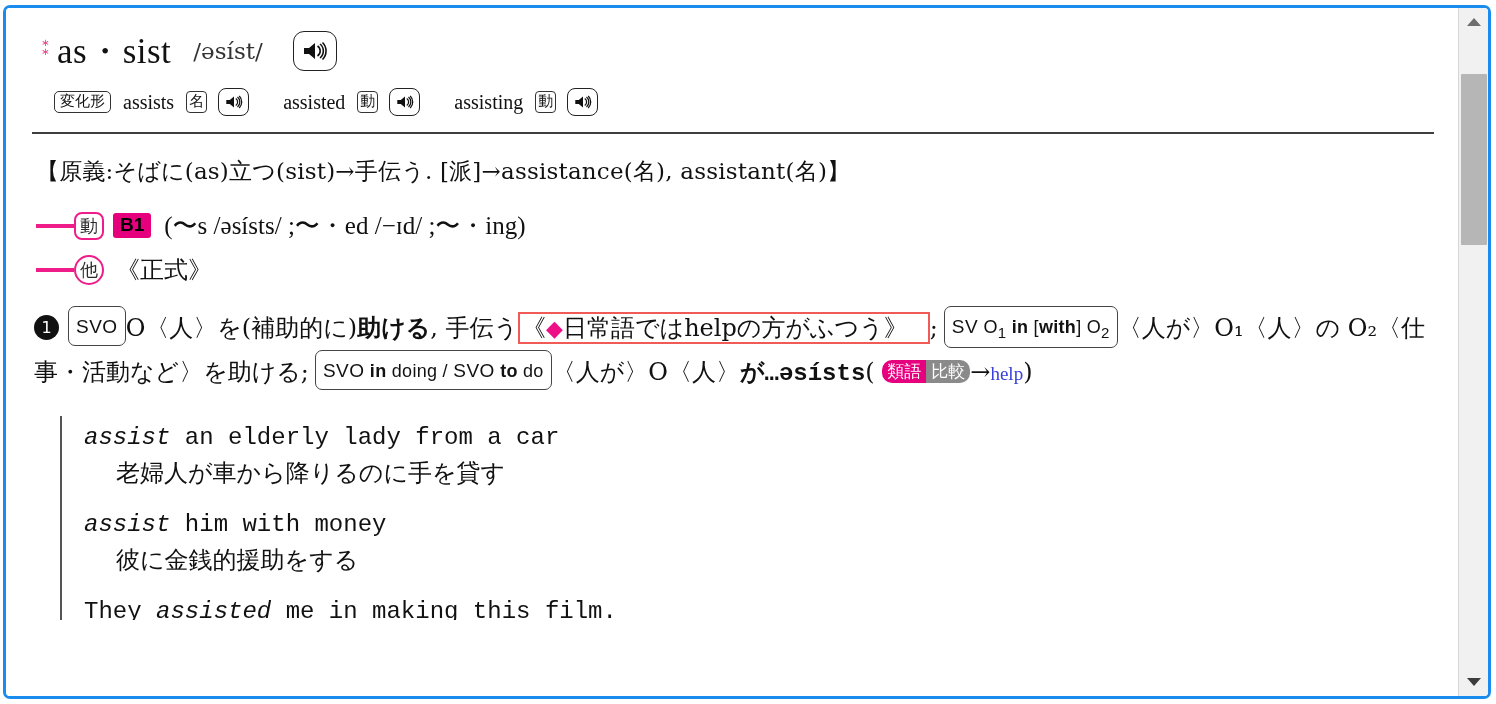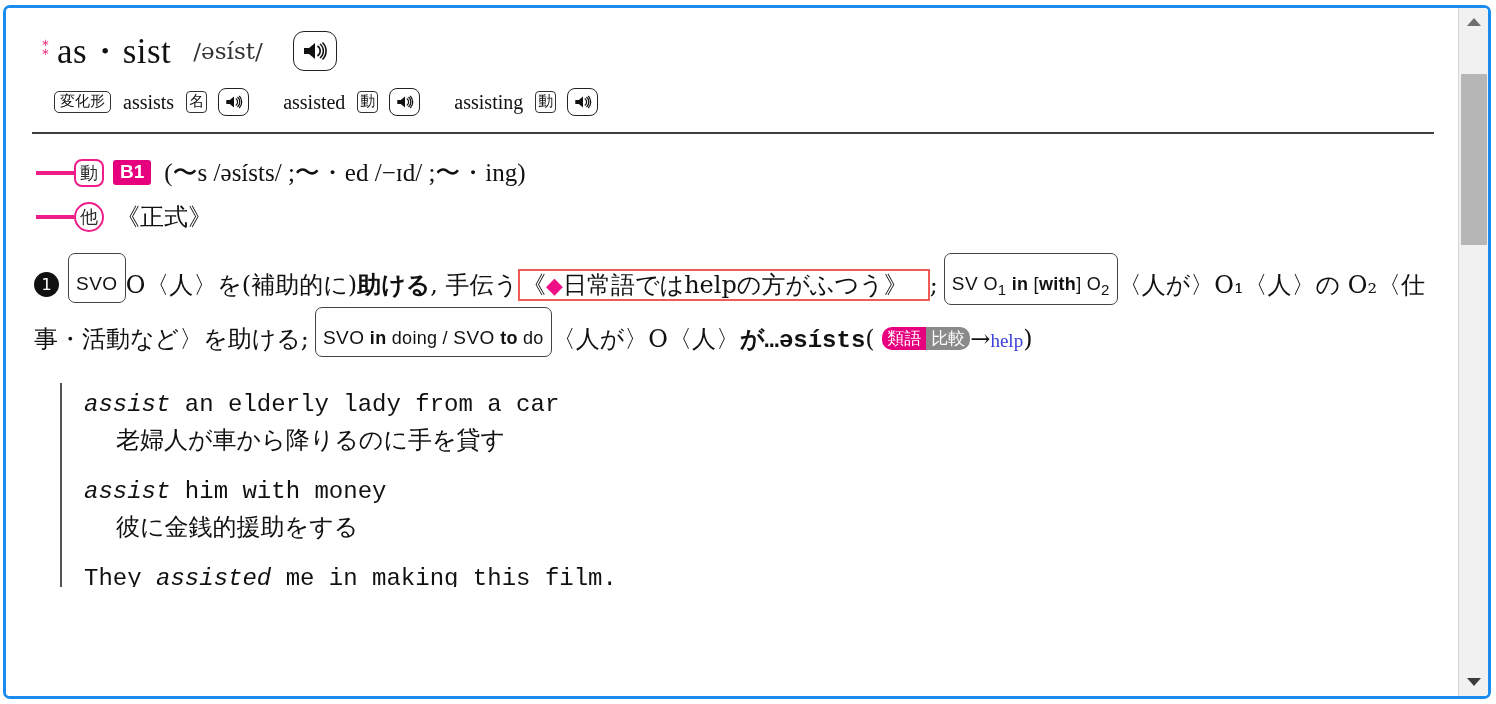--- a/index.html
+++ b/index.html
@@ -152,21 +152,21 @@
     width: 30px; height: 30px;
     border: 2px solid #ee1d89;
     border-radius: 50%;
     color: #2b2b2b;
     font-size: 18px;
     font-family: "DejaVu Sans", sans-serif;
     box-sizing: border-box;
   }
   .badge-b1 {
     background: #e6007e;
-    color: #ffffff;
+    color: #000000;
     font-family: "Liberation Sans", sans-serif;
     font-weight: bold;
     font-size: 19px;
     padding: 1px 7px 2px 7px;
     border-radius: 3px;
     margin-left: 9px;
     line-height: 1.2;
   }
   .infl-phon { margin-left: 13px; font-size: 25px; color: #111; }
   .trans-line {
@@ -191,21 +191,21 @@
     border-radius: 50%;
     font-size: 16px;
     font-family: "DejaVu Sans", sans-serif;
     vertical-align: 3px;
     margin-right: 9px;
   }
   .pattern {
     display: inline-block;
     border: 1.4px solid #444;
     border-radius: 7px;
-    padding: 15px 7px 2px 7px;
+    padding: 5px 7px 2px 7px;
     font-size: 18px;
     font-family: "Liberation Sans", sans-serif;
     color: #111;
     vertical-align: 3px;
     white-space: nowrap;
     letter-spacing: 0.3px;
   }
   .pattern .sc { font-variant: small-caps; font-size: 19px; letter-spacing: .5px; }
   .pattern b { font-weight: bold; }
   .jp { font-family: "DejaVu Serif", serif; }
@@ -355,20 +355,21 @@
               <path d="M14.5 5 A6 6 0 0 1 14.5 15" stroke="#111" stroke-width="1.8" fill="none"></path>
               <path d="M17 3 A9 9 0 0 1 17 17" stroke="#111" stroke-width="1.8" fill="none"></path>
               <path d="M19.5 1.5 A12 12 0 0 1 19.5 18.5" stroke="#111" stroke-width="1.8" fill="none"></path>
             </svg>
           </span>
         </span>
       </div>
 
       <hr class="sep">
 
+      <div class="etym jp">【原義:そばに(as)立つ(sist)→手伝う. [派]→assistance(名), assistant(名)】</div>
 
       <div class="verb-line">
         <span class="dash"></span>
         <span class="pos-circle-pink jp">動</span>
         <span class="badge-b1">B1</span>
         <span class="infl-phon">(〜s /əsísts/ ;〜・ed /−ɪd/ ;〜・ing)</span>
       </div>
 
       <div class="trans-line">
         <span class="dash"></span>

